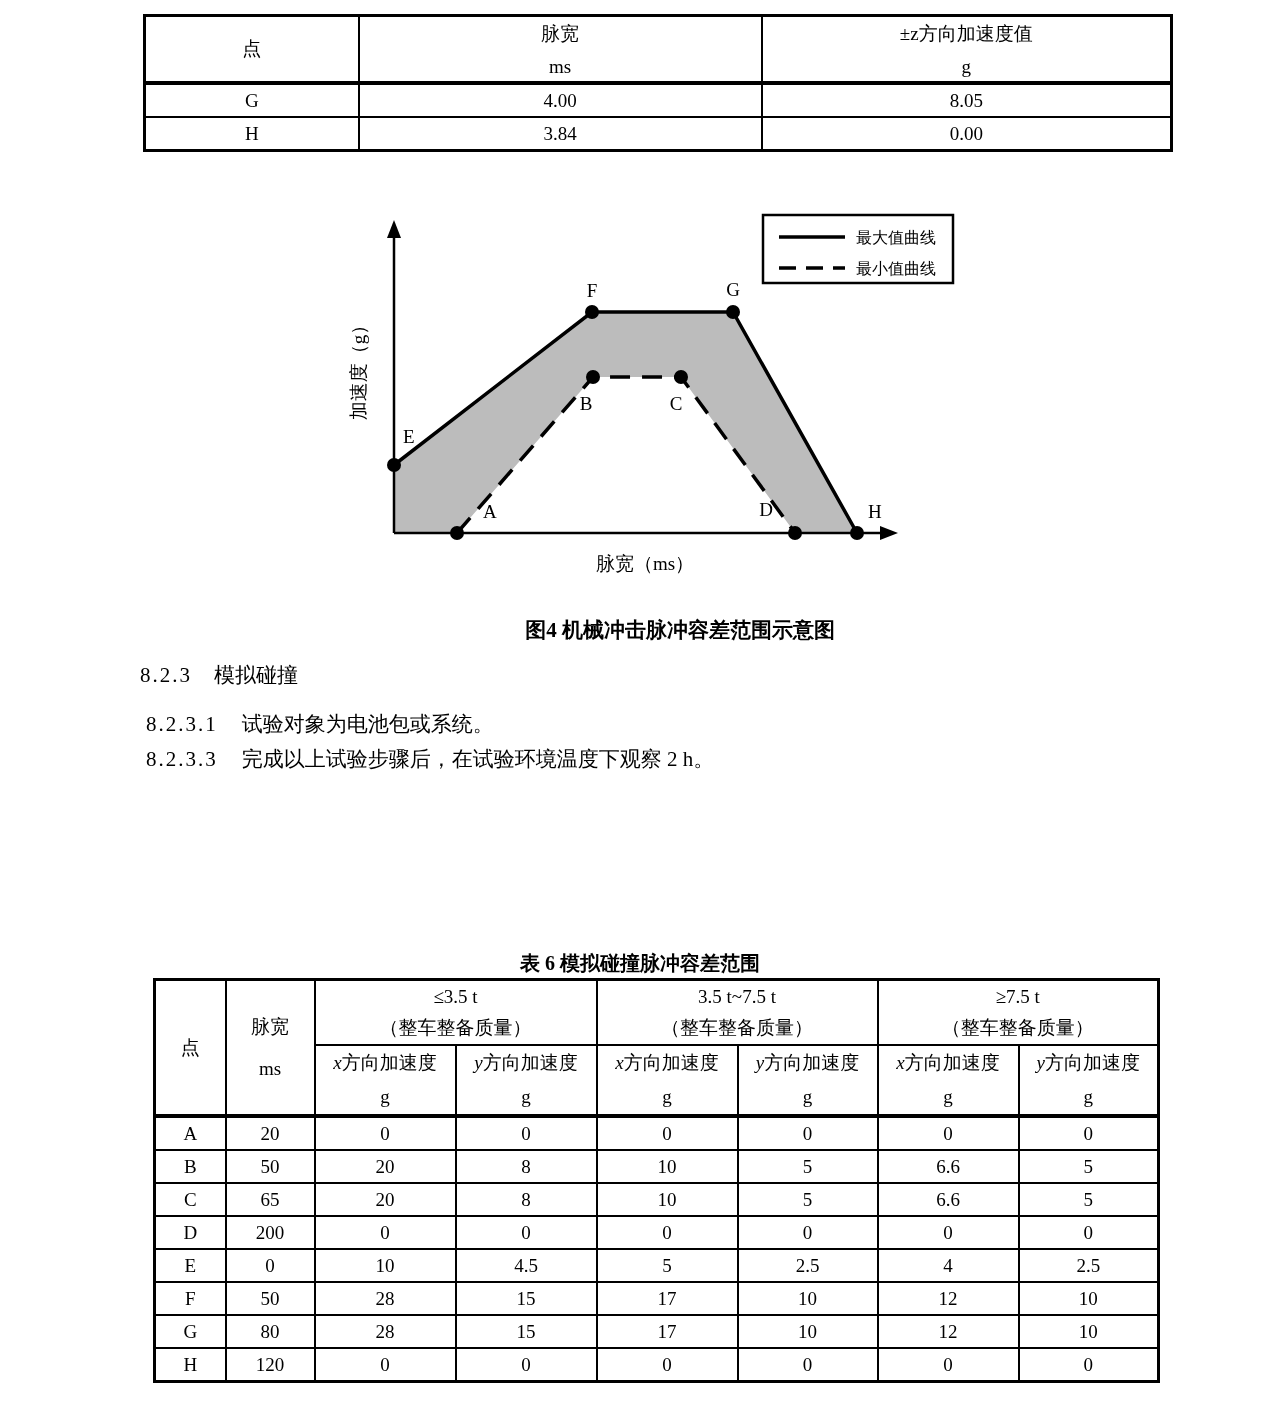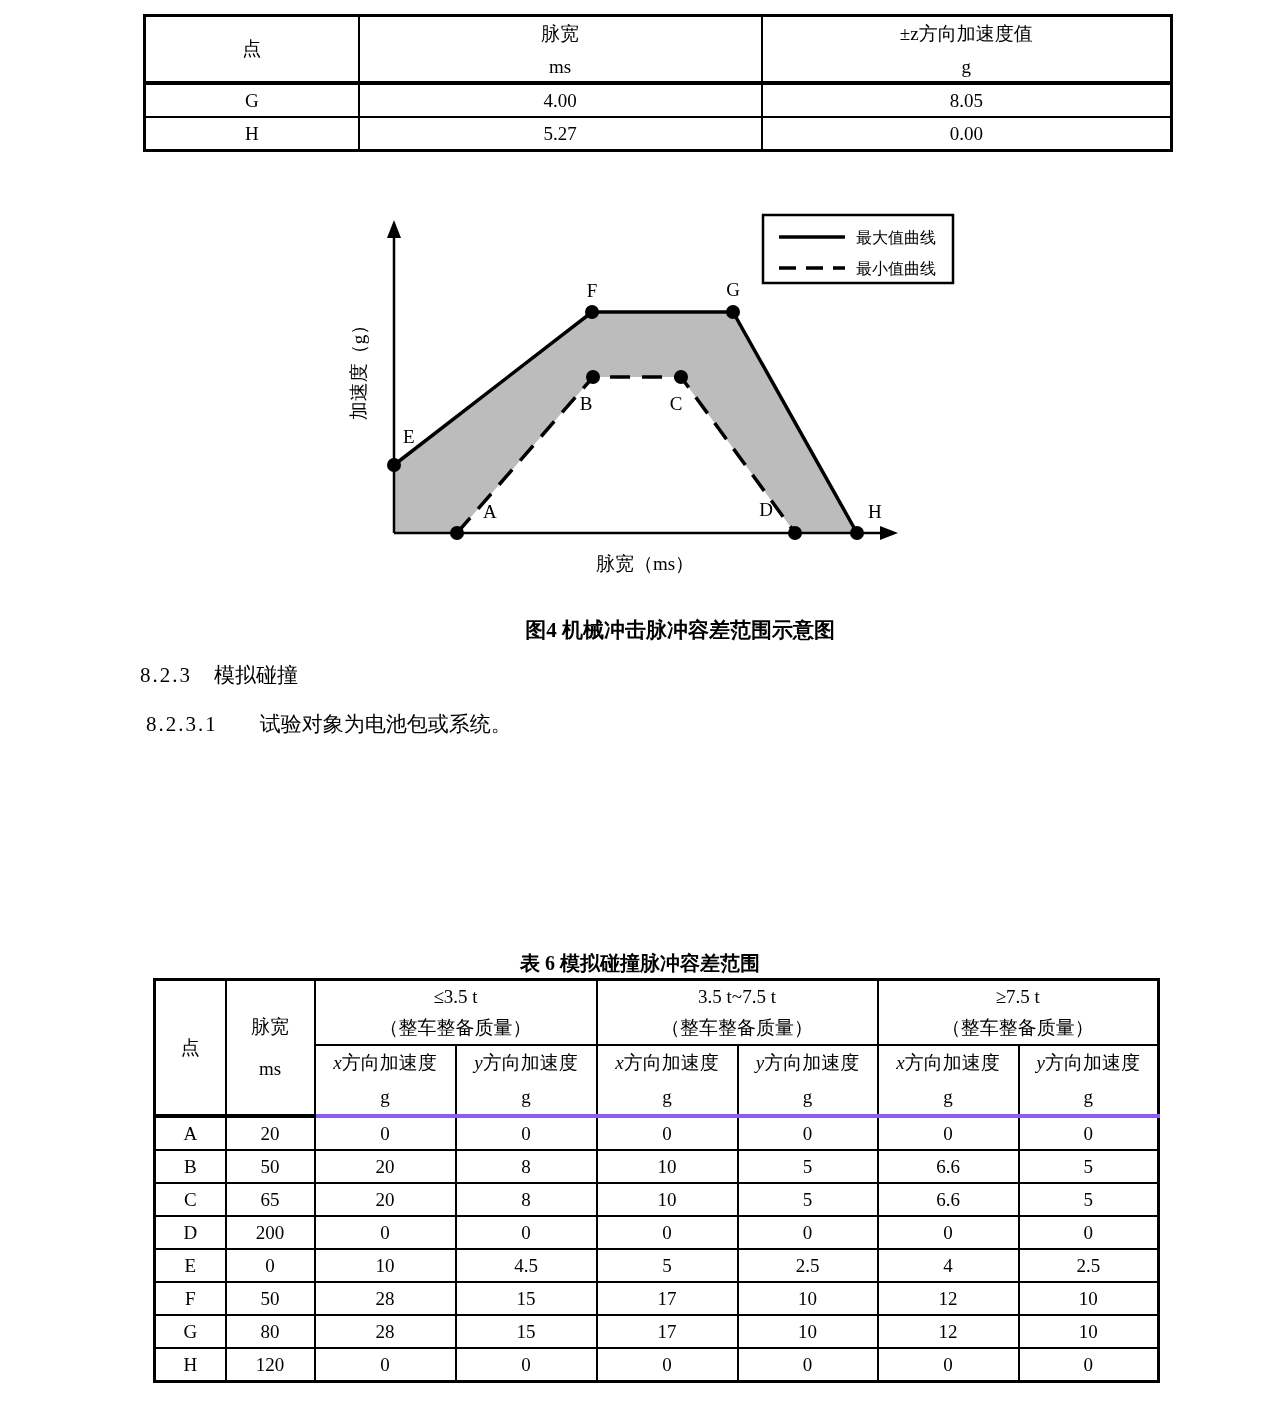--- a/index.html
+++ b/index.html
@@ -14,38 +14,38 @@
      font-size:19px;line-height:1.25;padding:0;}
   .t-top{position:absolute;top:14px;left:143px;width:1027px;border:3px solid #000;}
   .t-top tr.hdr td{border-bottom:4px solid #000;height:64px;}
   .t-top tr.body td{height:31px;}
   .hdr-title{margin-top:2px;}
   .hdr-unit{margin-top:9px;}
   .t6-title{position:absolute;top:934px;left:0;width:1280px;text-align:center;
     font-weight:bold;font-size:20px;margin-top:16px;}
   .t6{position:absolute;top:978px;left:153px;width:1004px;border:3px solid #000;}
   .t6 tr.grp td{height:63px;}
-  .t6 tr.sub td{height:68px;border-bottom:4px solid #8b5cf6;}
+  .t6 tr.sub td{height:68px;border-bottom:4px solid #000000;}
   .t6 tr.body td{height:31px;}
   .t6 td.span-head{border-bottom:4px solid #000;}
   .grp-note{margin-top:7px;}
   .sub-unit{margin-top:10px;}
   .pulse-unit{margin-top:18px;}
   
   .fig-svg{position:absolute;top:200px;left:0;}
   .fig-svg text{font-family:"Liberation Serif","DejaVu Serif",serif;fill:#000;}
   .fig-caption{position:absolute;top:616px;left:40px;width:1280px;text-align:center;
     font-weight:bold;font-size:21px;}
   
   .sec-heading{position:absolute;top:661px;left:140px;font-weight:normal;font-size:21px;}
   .sec-heading .num{letter-spacing:2px;margin-right:22px;}
   .paras{position:absolute;top:707px;left:146px;width:1000px;
     font-size:21px;line-height:34.6px;text-align:justify;}
   .paras p{margin:0;}
-  .pnum{letter-spacing:2px;margin-right:42px;}
+  .pnum{letter-spacing:2px;margin-right:24px;}
 </style>
 </head>
 <body>
 
 <div class="page">
 
   <table class="t-top">
     <colgroup>
         <col style="width:214px">
         <col style="width:403px">
@@ -63,21 +63,21 @@
         <div class="hdr-unit">g</div>
       </td>
     </tr>
     <tr class="body">
       <td>G</td>
       <td>4.00</td>
       <td>8.05</td>
     </tr>
     <tr class="body">
       <td>H</td>
-      <td>5.27</td>
+      <td>3.84</td>
       <td>0.00</td>
     </tr>
   </tbody>
     </table>
 
   <svg class="fig-svg" width="1280" height="400" viewBox="0 200 1280 400">
 
     <polygon points="394,533 394,465 592,312 733,312 857,533 795,533 681,377 593,377 457,533" fill="#bcbcbc"></polygon>
 
     <line x1="394" y1="533" x2="394" y2="234" stroke="#000" stroke-width="2.5"></line>
@@ -118,20 +118,21 @@
   </svg>
 
   <div class="fig-caption">图4 机械冲击脉冲容差范围示意图</div>
 
   <div class="sec-heading">
     <span class="num">8.2.3</span><span>模拟碰撞</span>
   </div>
 
   <div class="paras">
     <p><span class="pnum">8.2.3.1</span><span>试验对象为电池包或系统。</span></p>
+    <p><span class="pnum">8.2.3.3</span><span>完成以上试验步骤后，在试验环境温度下观察 2 h。</span></p>
   </div>
 
   <div class="t6-title">表 6 模拟碰撞脉冲容差范围</div>
 
   <table class="t6">
     <colgroup>
       <col style="width:71px">
         <col style="width:89px">
       <col style="width:141px">
         <col style="width:141px">

